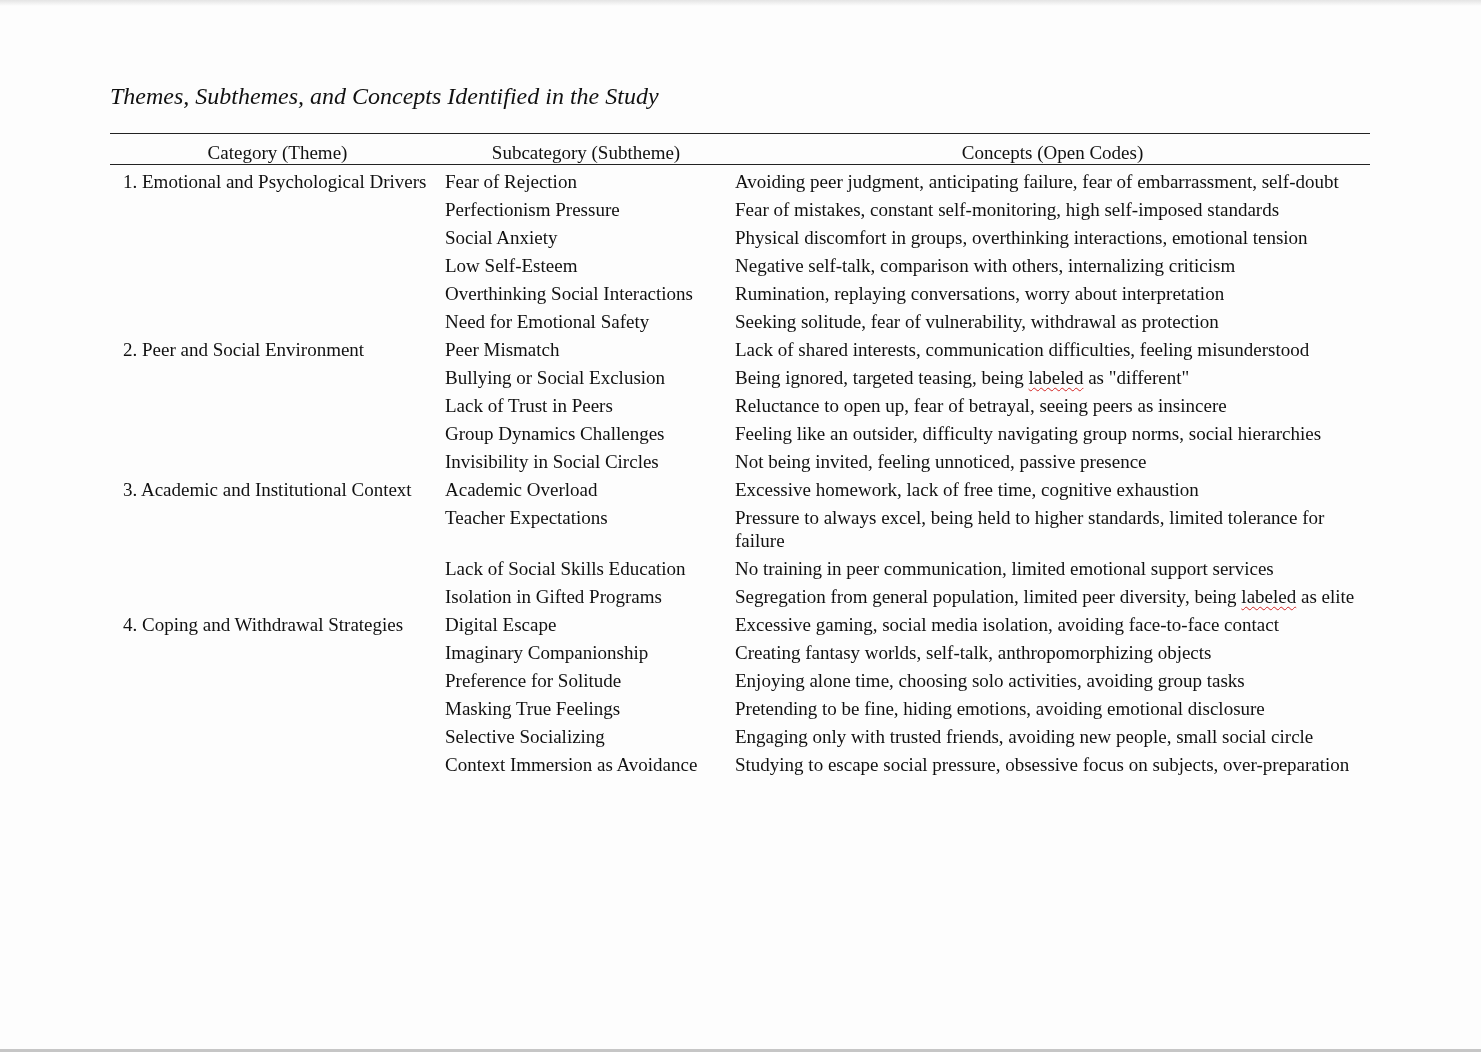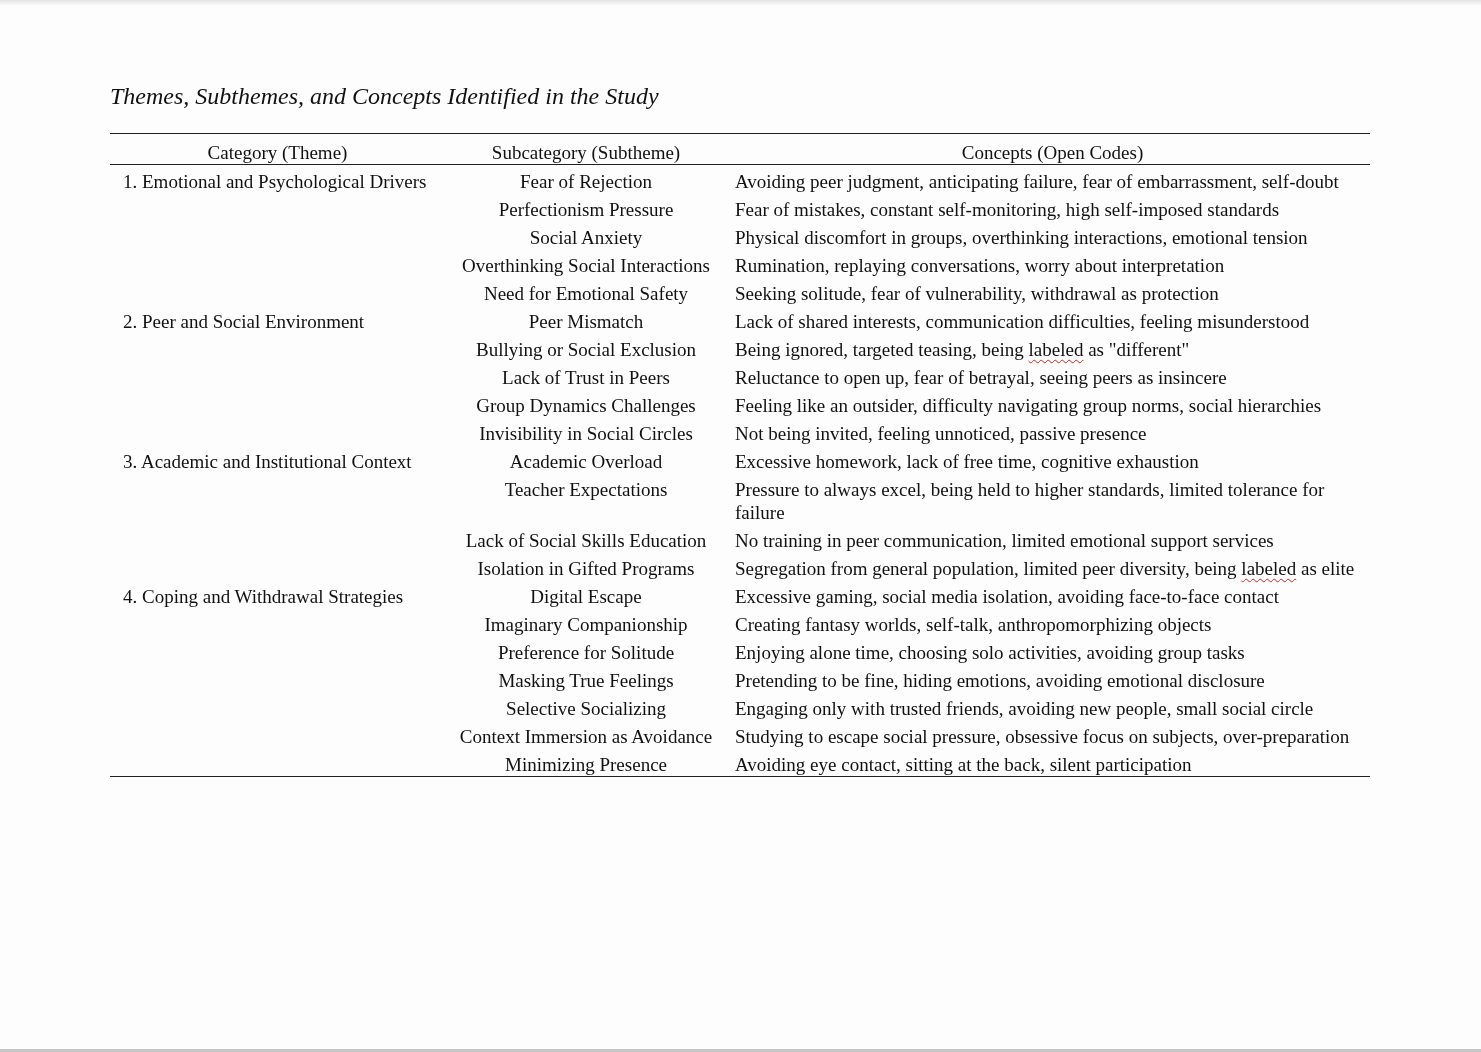--- a/index.html
+++ b/index.html
@@ -59,21 +59,21 @@
       vertical-align: top;
       white-space: nowrap;
     }
     table.themes thead th.col2 { padding-left: 13px; }
     table.themes thead th.col3 { padding-left: 8px; }
     table.themes tbody td {
       vertical-align: top;
       padding: 5px 0 0 13px;
       text-align: left;
     }
-    table.themes tbody td.sub { padding-left: 13px; text-align: center; }
+    table.themes tbody td.sub { padding-left: 13px; }
     table.themes tbody td.con { padding-left: 8px; padding-right: 14px; margin-top: 20px; }
     table.themes tbody tr.last td {
       border-bottom: 1.5px solid #222;
       padding-bottom: 0;
     }
     .spell {
       text-decoration: underline wavy #d22;
       text-decoration-thickness: 1px;
       text-underline-offset: 3px;
     }
@@ -109,20 +109,25 @@
         <td class="sub">Perfectionism Pressure</td>
         <td class="con">Fear of mistakes, constant self-monitoring, high self-imposed standards</td>
       </tr>
       <tr>
         <td class="cat"></td>
         <td class="sub">Social Anxiety</td>
         <td class="con">Physical discomfort in groups, overthinking interactions, emotional tension</td>
       </tr>
       <tr>
         <td class="cat"></td>
+        <td class="sub">Low Self-Esteem</td>
+        <td class="con">Negative self-talk, comparison with others, internalizing criticism</td>
+      </tr>
+      <tr>
+        <td class="cat"></td>
         <td class="sub">Overthinking Social Interactions</td>
         <td class="con">Rumination, replaying conversations, worry about interpretation</td>
       </tr>
       <tr>
         <td class="cat"></td>
         <td class="sub">Need for Emotional Safety</td>
         <td class="con">Seeking solitude, fear of vulnerability, withdrawal as protection</td>
       </tr>
       <tr>
         <td class="cat">2. Peer and Social Environment</td>
@@ -192,21 +197,16 @@
       <tr>
         <td class="cat"></td>
         <td class="sub">Selective Socializing</td>
         <td class="con">Engaging only with trusted friends, avoiding new people, small social circle</td>
       </tr>
       <tr>
         <td class="cat"></td>
         <td class="sub">Context Immersion as Avoidance</td>
         <td class="con">Studying to escape social pressure, obsessive focus on subjects, over-preparation</td>
       </tr>
-      <tr class="last">
-        <td class="cat"></td>
-        <td class="sub">Minimizing Presence</td>
-        <td class="con">Avoiding eye contact, sitting at the back, silent participation</td>
-      </tr>
     </tbody>
 </table>
 
 <div class="bottom-edge"></div>
 
 </body></html>

